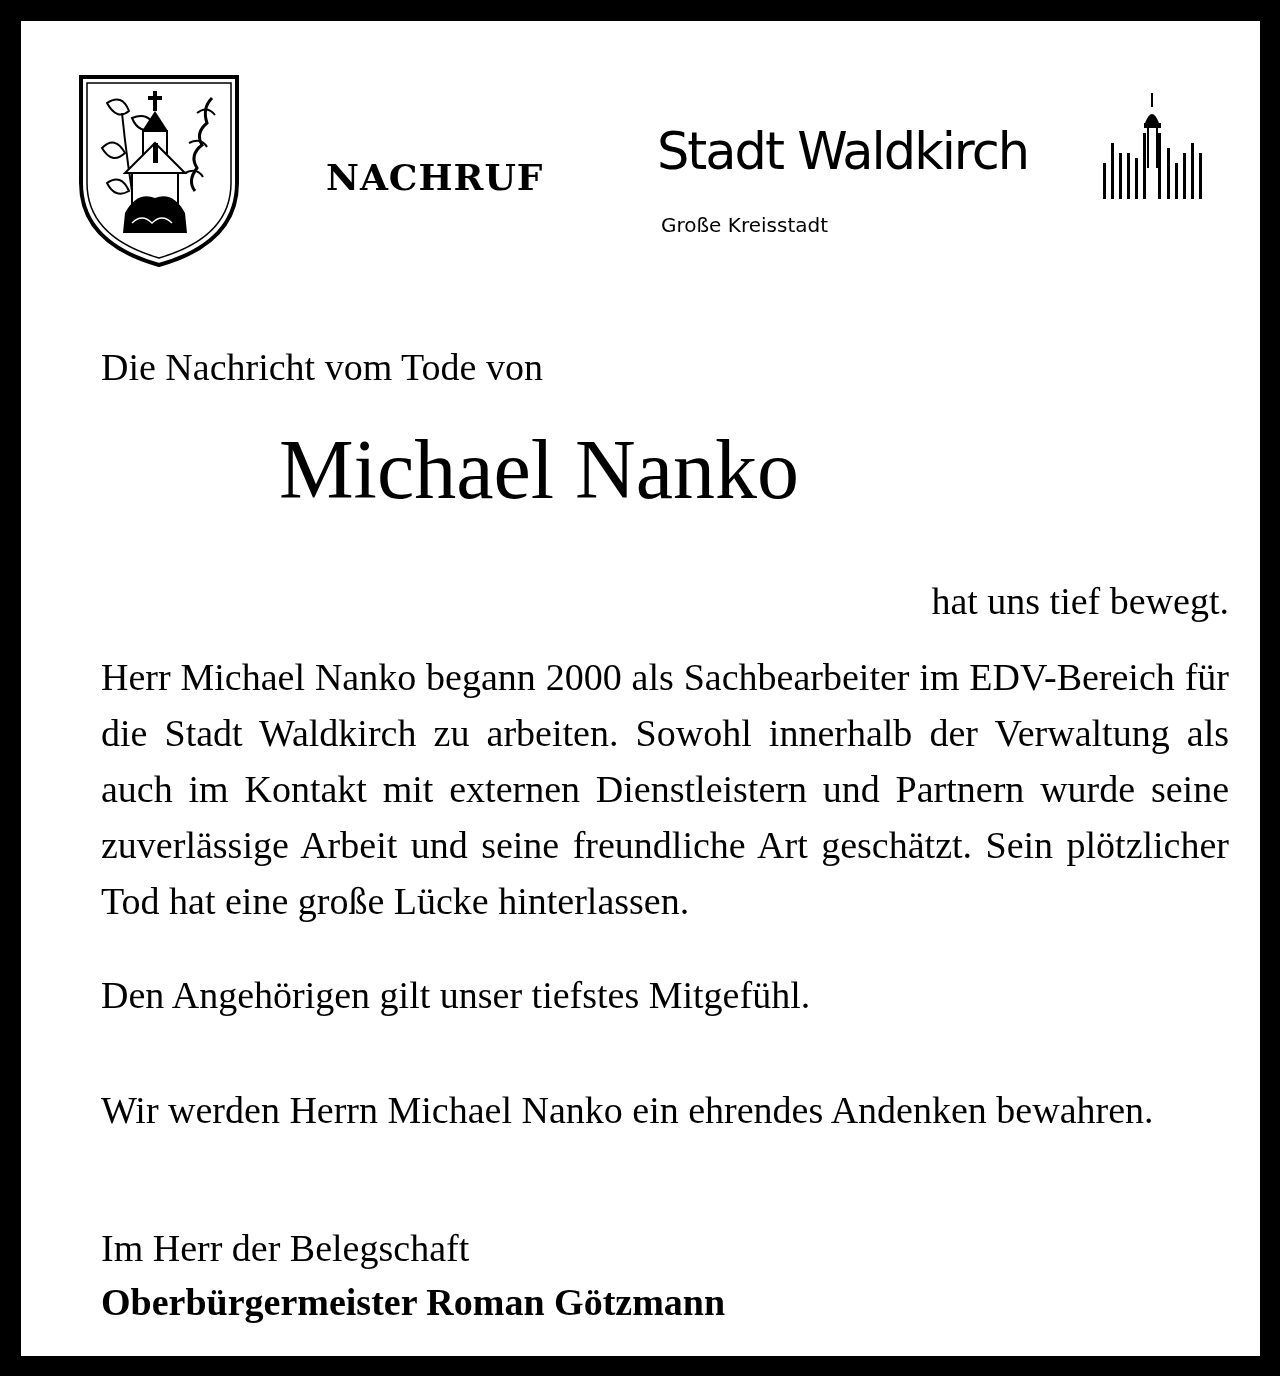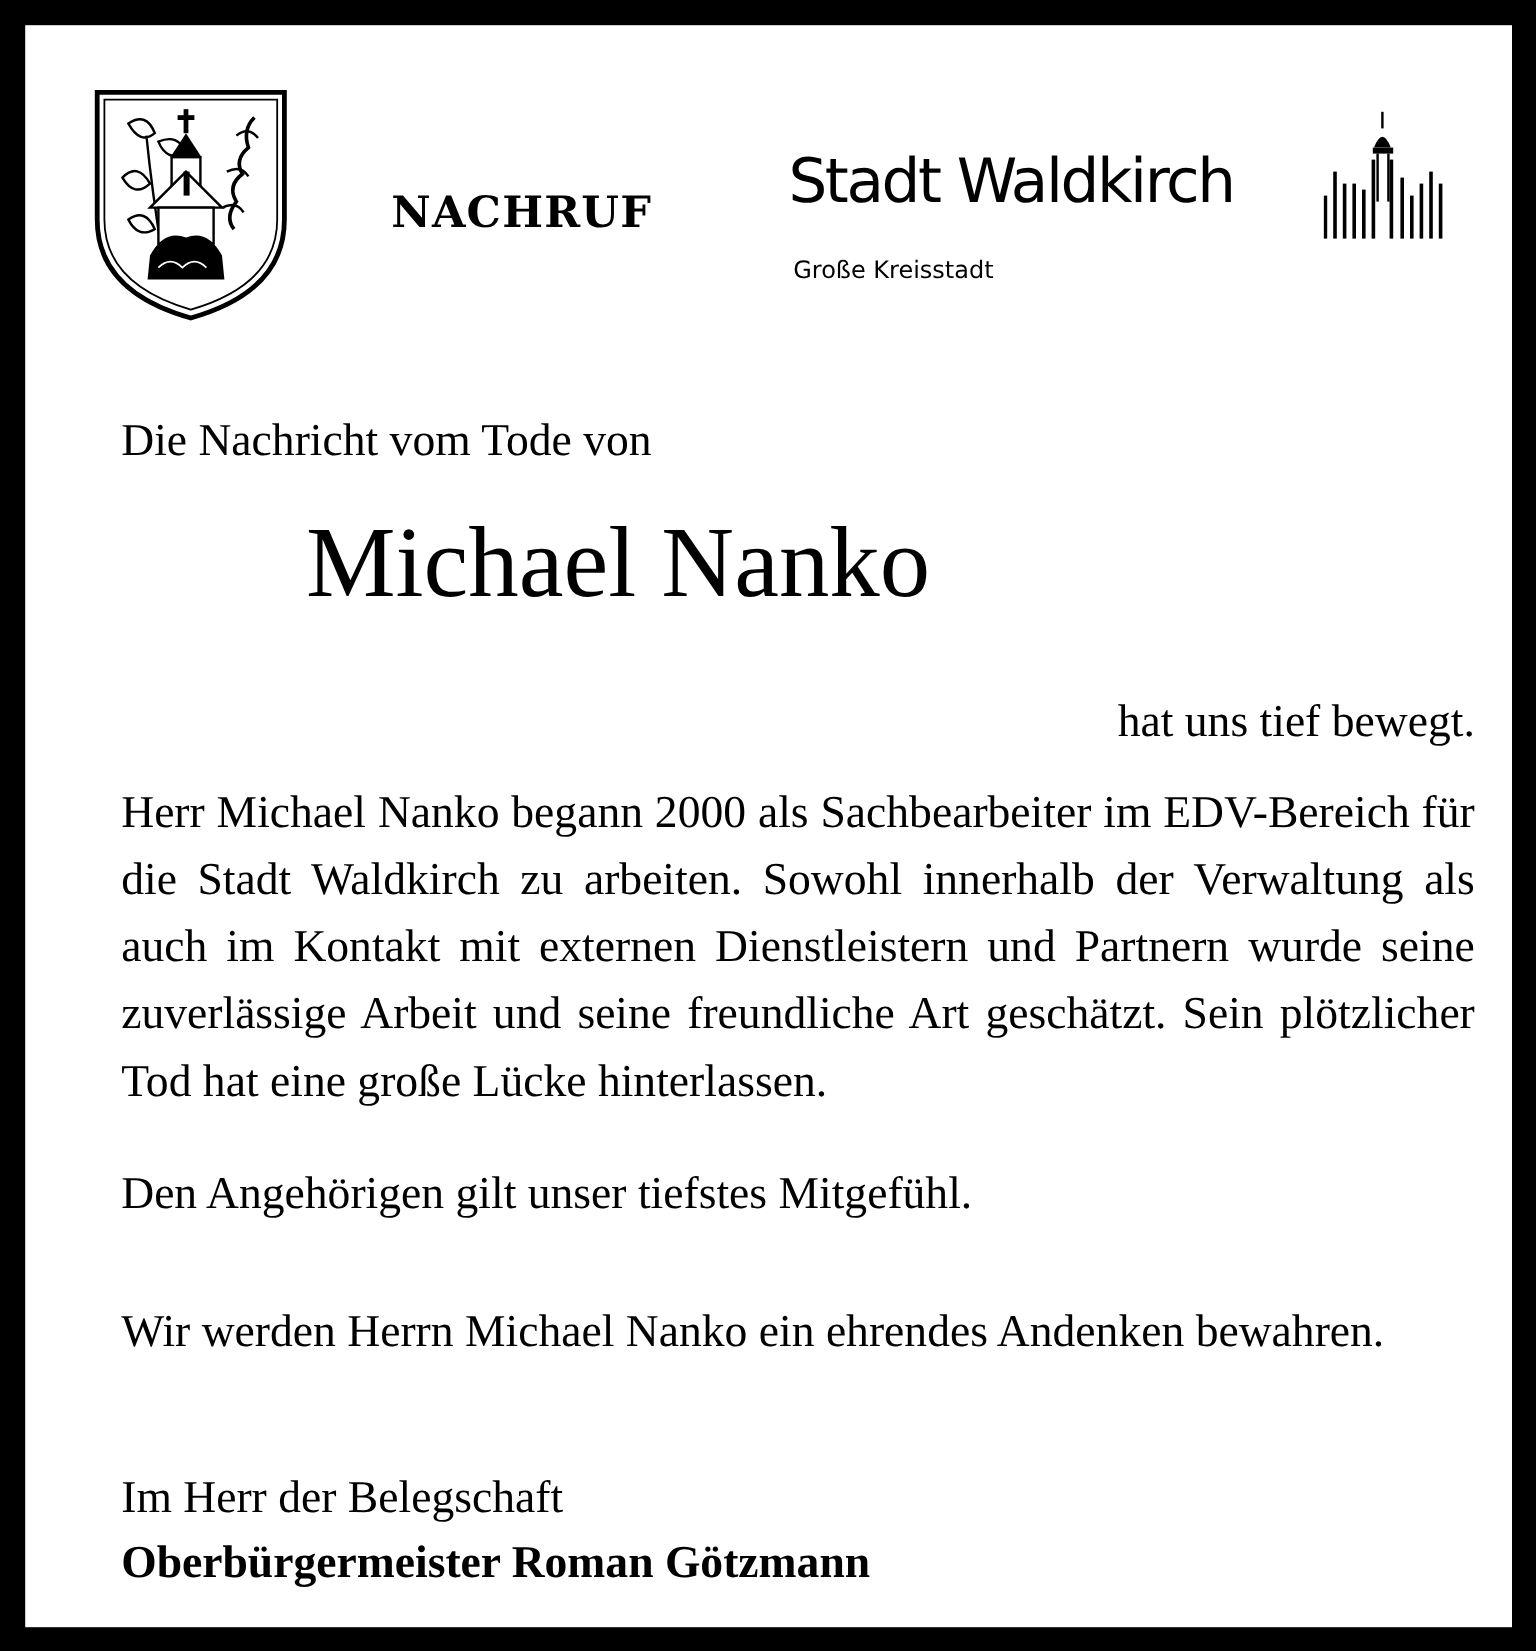--- a/index.html
+++ b/index.html
@@ -5,21 +5,21 @@
   html, body { margin:0; padding:0; }
   body { width:1280px; height:1376px; background:#000; position:relative; overflow:hidden; }
   .page { position:absolute; left:21px; top:21px; width:1239px; height:1335px; background:#fff; }
   .crest { position:absolute; left:56px; top:52px; width:164px; height:196px; }
   .nachruf { position:absolute; left:305px; top:135px; font-family:"DejaVu Serif", serif; font-weight:bold; font-size:36px; letter-spacing:1px; color:#000; }
   .logo-title { position:absolute; left:636px; top:105px; font-family:"DejaVu Sans", sans-serif; font-size:51px; letter-spacing:-2px; color:#000; line-height:1; }
   .logo-sub { position:absolute; left:640px; top:192px; font-family:"DejaVu Sans", sans-serif; font-size:20px; color:#000; }
   .skyline { position:absolute; left:1082px; top:72px; width:110px; height:106px; }
   .txt { position:absolute; left:56px; width:1128px; font-family:"Liberation Serif", serif; font-size:38px; color:#000; line-height:56px;margin-left:24px; }
   .intro { top:318px; }
-  .name { position:absolute; left:0; width:988px; top:400px; text-align:center; font-family:"Liberation Serif", serif; font-size:84px; color:#000; }
+  .name { position:absolute; left:0; width:988px; top:400px; text-align:center; font-family:"Liberation Serif", serif; font-size:84px; color:#000;padding-left:24px; }
   .moved { top:552px;text-align:right; }
   .para { top:628px; text-align:justify; text-align-last:left; }
   .cond { top:946px; }
   .memory { top:1061px; text-align:justify; text-align-last:left; }
   .sig1 { top:1200px; line-height:54px; }
   .sig2 { top:1254px; font-weight:bold; line-height:54px; }
 </style>
 </head>
 <body>
 

